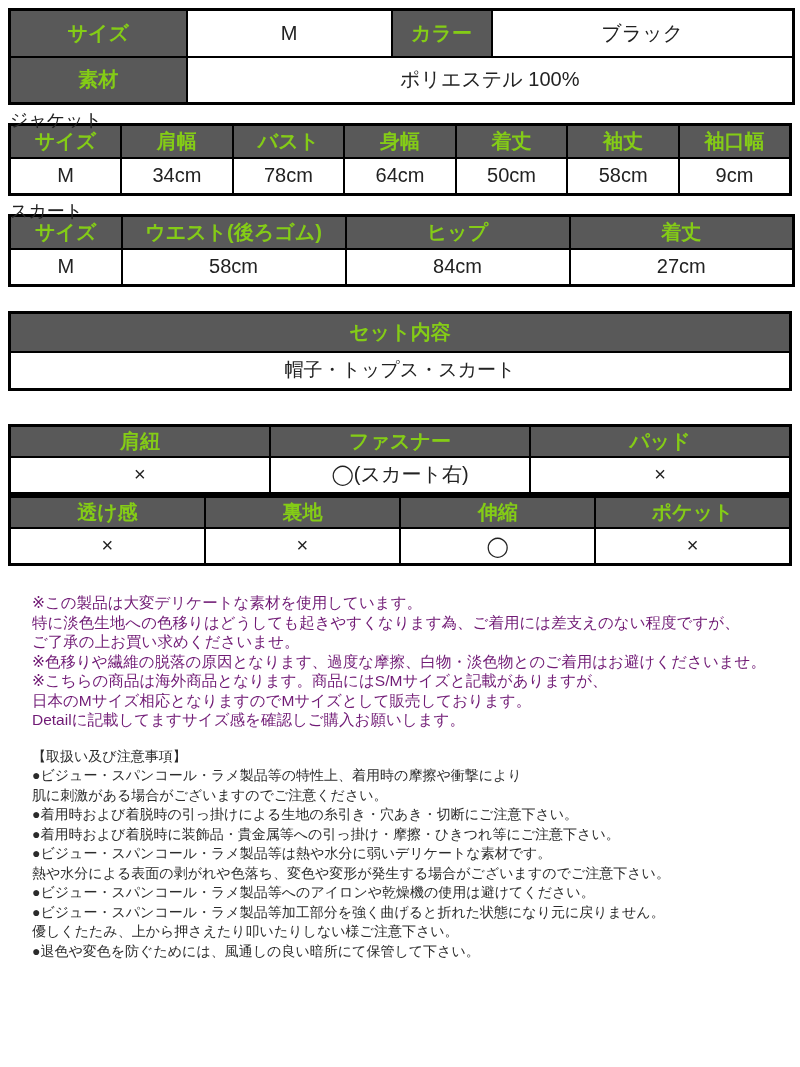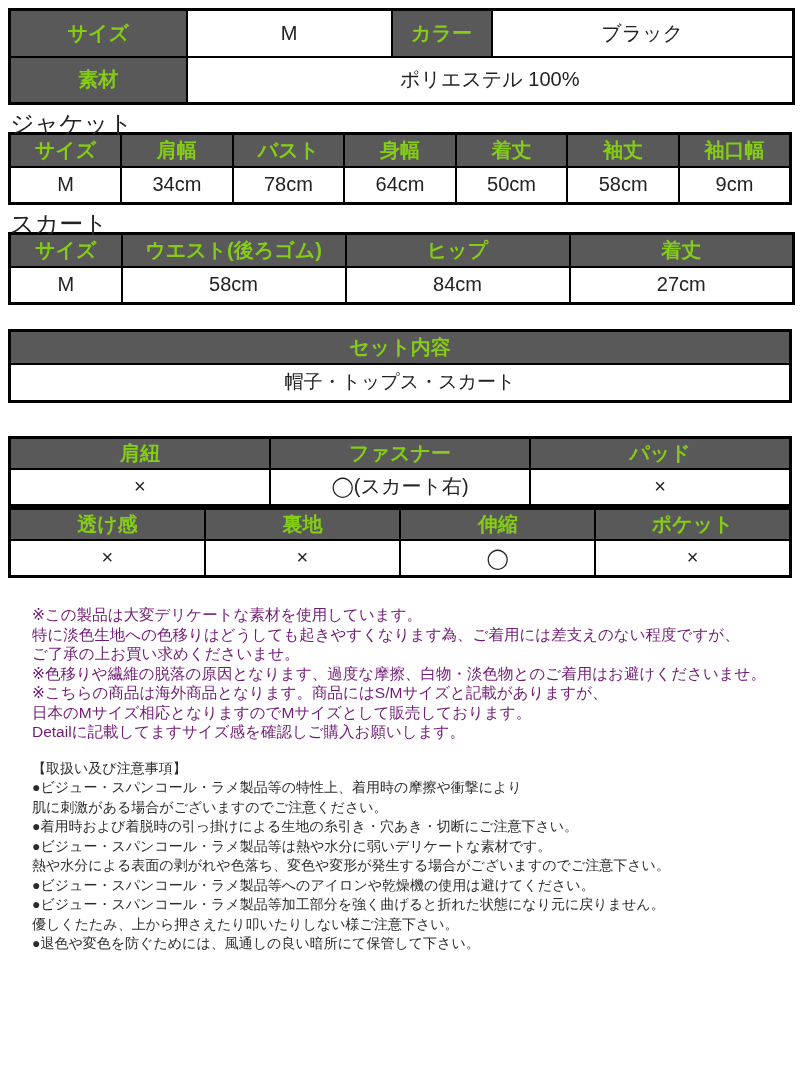--- a/index.html
+++ b/index.html
@@ -36,31 +36,31 @@
     background: #ffffff;
     color: #222222;
     font-size: 20px;
     text-align: center;
     vertical-align: middle;
   }
   .top-table { border: 3px solid #000; }
   .top-table th, .top-table td { height: 47px; }
 
   .section-label {
-    font-size: 24px;
+    font-size: 18px;
     color: #222;
     padding: 3px 0 2px 2px;
-    height: 27px;
+    height: 18px;
   }
   .size-table { border: 3px solid #000; }
   .size-table th { height: 33px; }
   .size-table td { height: 37px; }
 
   .set-table { margin-top: 24px; border: 3px solid #000; }
-  .set-table th { height: 33px; }
+  .set-table th { height: 39px; }
   .set-table td { height: 38px; font-size: 19px; }
 
   .feat-table { border: 3px solid #000; }
   .feat-table.first { margin-top: 33px; }
   .feat-table th { height: 31px; }
   .feat-table td { height: 37px; }
 
   .notes-block {
     margin: 27px 0 0 24px;
     font-size: 15.5px;
@@ -200,20 +200,21 @@
     <div class="text-line">※こちらの商品は海外商品となります。商品にはS/Mサイズと記載がありますが、</div>
     <div class="text-line">日本のMサイズ相応となりますのでMサイズとして販売しております。</div>
     <div class="text-line">Detailに記載してますサイズ感を確認しご購入お願いします。</div>
   </div>
 
   <div class="care-block">
     <div class="text-line">【取扱い及び注意事項】</div>
     <div class="text-line">●ビジュー・スパンコール・ラメ製品等の特性上、着用時の摩擦や衝撃により</div>
     <div class="text-line">肌に刺激がある場合がございますのでご注意ください。</div>
     <div class="text-line">●着用時および着脱時の引っ掛けによる生地の糸引き・穴あき・切断にご注意下さい。</div>
+    <div class="text-line">●着用時および着脱時に装飾品・貴金属等への引っ掛け・摩擦・ひきつれ等にご注意下さい。</div>
     <div class="text-line">●ビジュー・スパンコール・ラメ製品等は熱や水分に弱いデリケートな素材です。</div>
     <div class="text-line">熱や水分による表面の剥がれや色落ち、変色や変形が発生する場合がございますのでご注意下さい。</div>
     <div class="text-line">●ビジュー・スパンコール・ラメ製品等へのアイロンや乾燥機の使用は避けてください。</div>
     <div class="text-line">●ビジュー・スパンコール・ラメ製品等加工部分を強く曲げると折れた状態になり元に戻りません。</div>
     <div class="text-line">優しくたたみ、上から押さえたり叩いたりしない様ご注意下さい。</div>
     <div class="text-line">●退色や変色を防ぐためには、風通しの良い暗所にて保管して下さい。</div>
   </div>
 
 </div>
 

